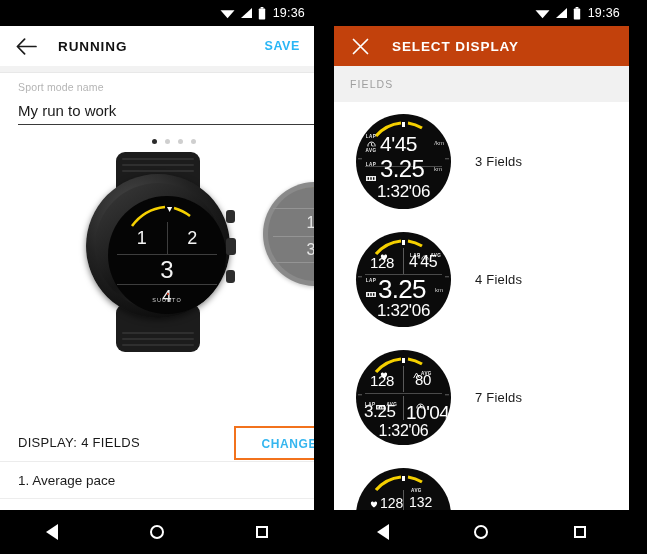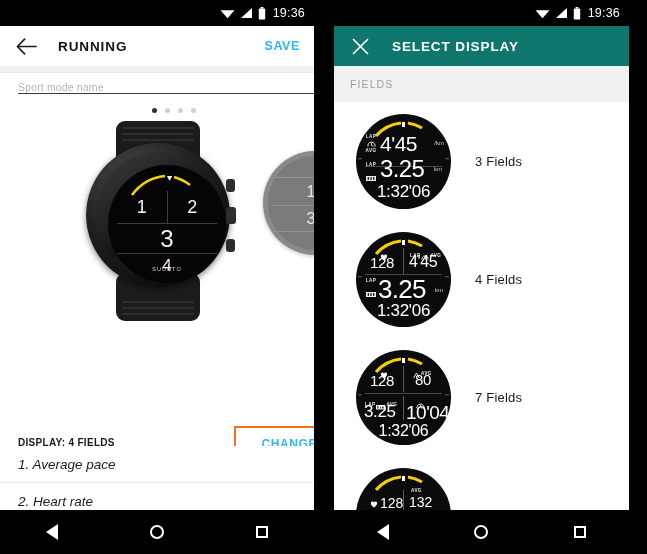--- a/index.html
+++ b/index.html
@@ -83,28 +83,28 @@
     background:#8a8a8a;box-shadow:0 1px 4px rgba(0,0,0,.25);overflow:hidden;}
   .ghost .gbez{position:absolute;left:5px;top:5px;right:5px;bottom:5px;border-radius:50%;background:#7b7b7b;}
   .ghost .grow{position:absolute;left:10px;right:0px;border-top:1px solid #949494;color:#e6e6e6;
     font-weight:300;font-size:16px;}
 
   .displaybar{
     position:absolute;left:0;right:0;bottom:92px;height:38px;background:#fff;
     display:flex;align-items:center;padding:0 18px;box-sizing:border-box;
     border-bottom:1px solid #ececec;
   }
-  .displaybar .dtxt{font-size:10px;font-weight:bold;color:#1a1a1a;letter-spacing:.3px;flex:1;}
+  .displaybar .dtxt{font-size:13px;font-weight:normal;color:#1a1a1a;letter-spacing:.3px;flex:1;}
   .changebox{
     border:2px solid #f2721c;padding:6px 10px;background:#fff;cursor:pointer;
     margin-right:1px;
   }
   .changebox span{color:#35b6ef;font-size:12px;font-weight:bold;letter-spacing:.6px;margin-left:15px;}
 
-  .fieldrows{position:absolute;left:0;right:0;bottom:60px;height:48px;font-style:italic;}
+  .fieldrows{position:absolute;left:0;right:0;bottom:44px;height:48px;}
   .frow{height:37px;display:flex;align-items:center;padding:0 18px;box-sizing:border-box;
         font-size:13.5px;color:#1c1c1c;border-bottom:1px solid #ededed;background:#fff;cursor:pointer;}
 
   
   #rightbody{position:absolute;top:66px;left:0;width:295px;bottom:0;background:#fff;overflow:hidden;}
   .fieldshdr{height:36px;background:#f1f1f1;display:flex;align-items:center;padding:0 16px;box-sizing:border-box;}
   .fieldshdr span{font-size:10.5px;color:#9e9e9e;letter-spacing:1.1px;font-weight:normal;}
   .optlist{position:absolute;top:36px;left:0;right:0;bottom:44px;overflow:hidden;}
   .opt{height:118px;display:flex;align-items:center;padding-left:22px;box-sizing:border-box;cursor:pointer;}
   .optlabel{font-size:13px;font-weight:normal;color:#1a1a1a;margin-left:24px;letter-spacing:.2px;}
@@ -155,20 +155,21 @@
     </div>
     <div class="title">RUNNING</div>
     <div class="action">SAVE</div>
   </div>
 
   <div id="leftbody">
     <div class="topgap"></div>
 
     <div class="namefield">
       <div class="lbl">Sport mode name</div>
+      <div class="val">My run to work</div>
       <div class="rule"></div>
     </div>
 
     <div class="dots">
       <div class="dot on"></div>
       <div class="dot"></div>
       <div class="dot"></div>
       <div class="dot"></div>
     </div>
 
@@ -277,21 +278,21 @@
     <svg class="sicon" width="13" height="12" viewBox="0 0 13 12">
         <path d="M1 11 L12 11 L12 1 Z" fill="#fff"></path>
       </svg>
     <svg class="sicon" width="8" height="13" viewBox="0 0 8 13">
         <rect x="2.6" y="0" width="2.8" height="1.6" fill="#fff"></rect>
         <rect x="0.8" y="1.4" width="6.4" height="11.2" rx="0.8" fill="#fff"></rect>
       </svg>
     <div class="clock">19:36</div>
   </div>
 
-  <div class="appbar" style="background:#0f766e;box-shadow:none;">
+  <div class="appbar" style="background:#c2410c;box-shadow:none;">
     <div class="navbtn">
       <svg width="19" height="19" viewBox="0 0 19 19">
           <path d="M2.5 2.5 L16.5 16.5 M16.5 2.5 L2.5 16.5" stroke="#fff" stroke-width="1.7" stroke-linecap="round"></path>
         </svg>
     </div>
     <div class="title" style="color:#fff;">SELECT DISPLAY</div>
   </div>
 
   <div id="rightbody">
     <div class="fieldshdr">

